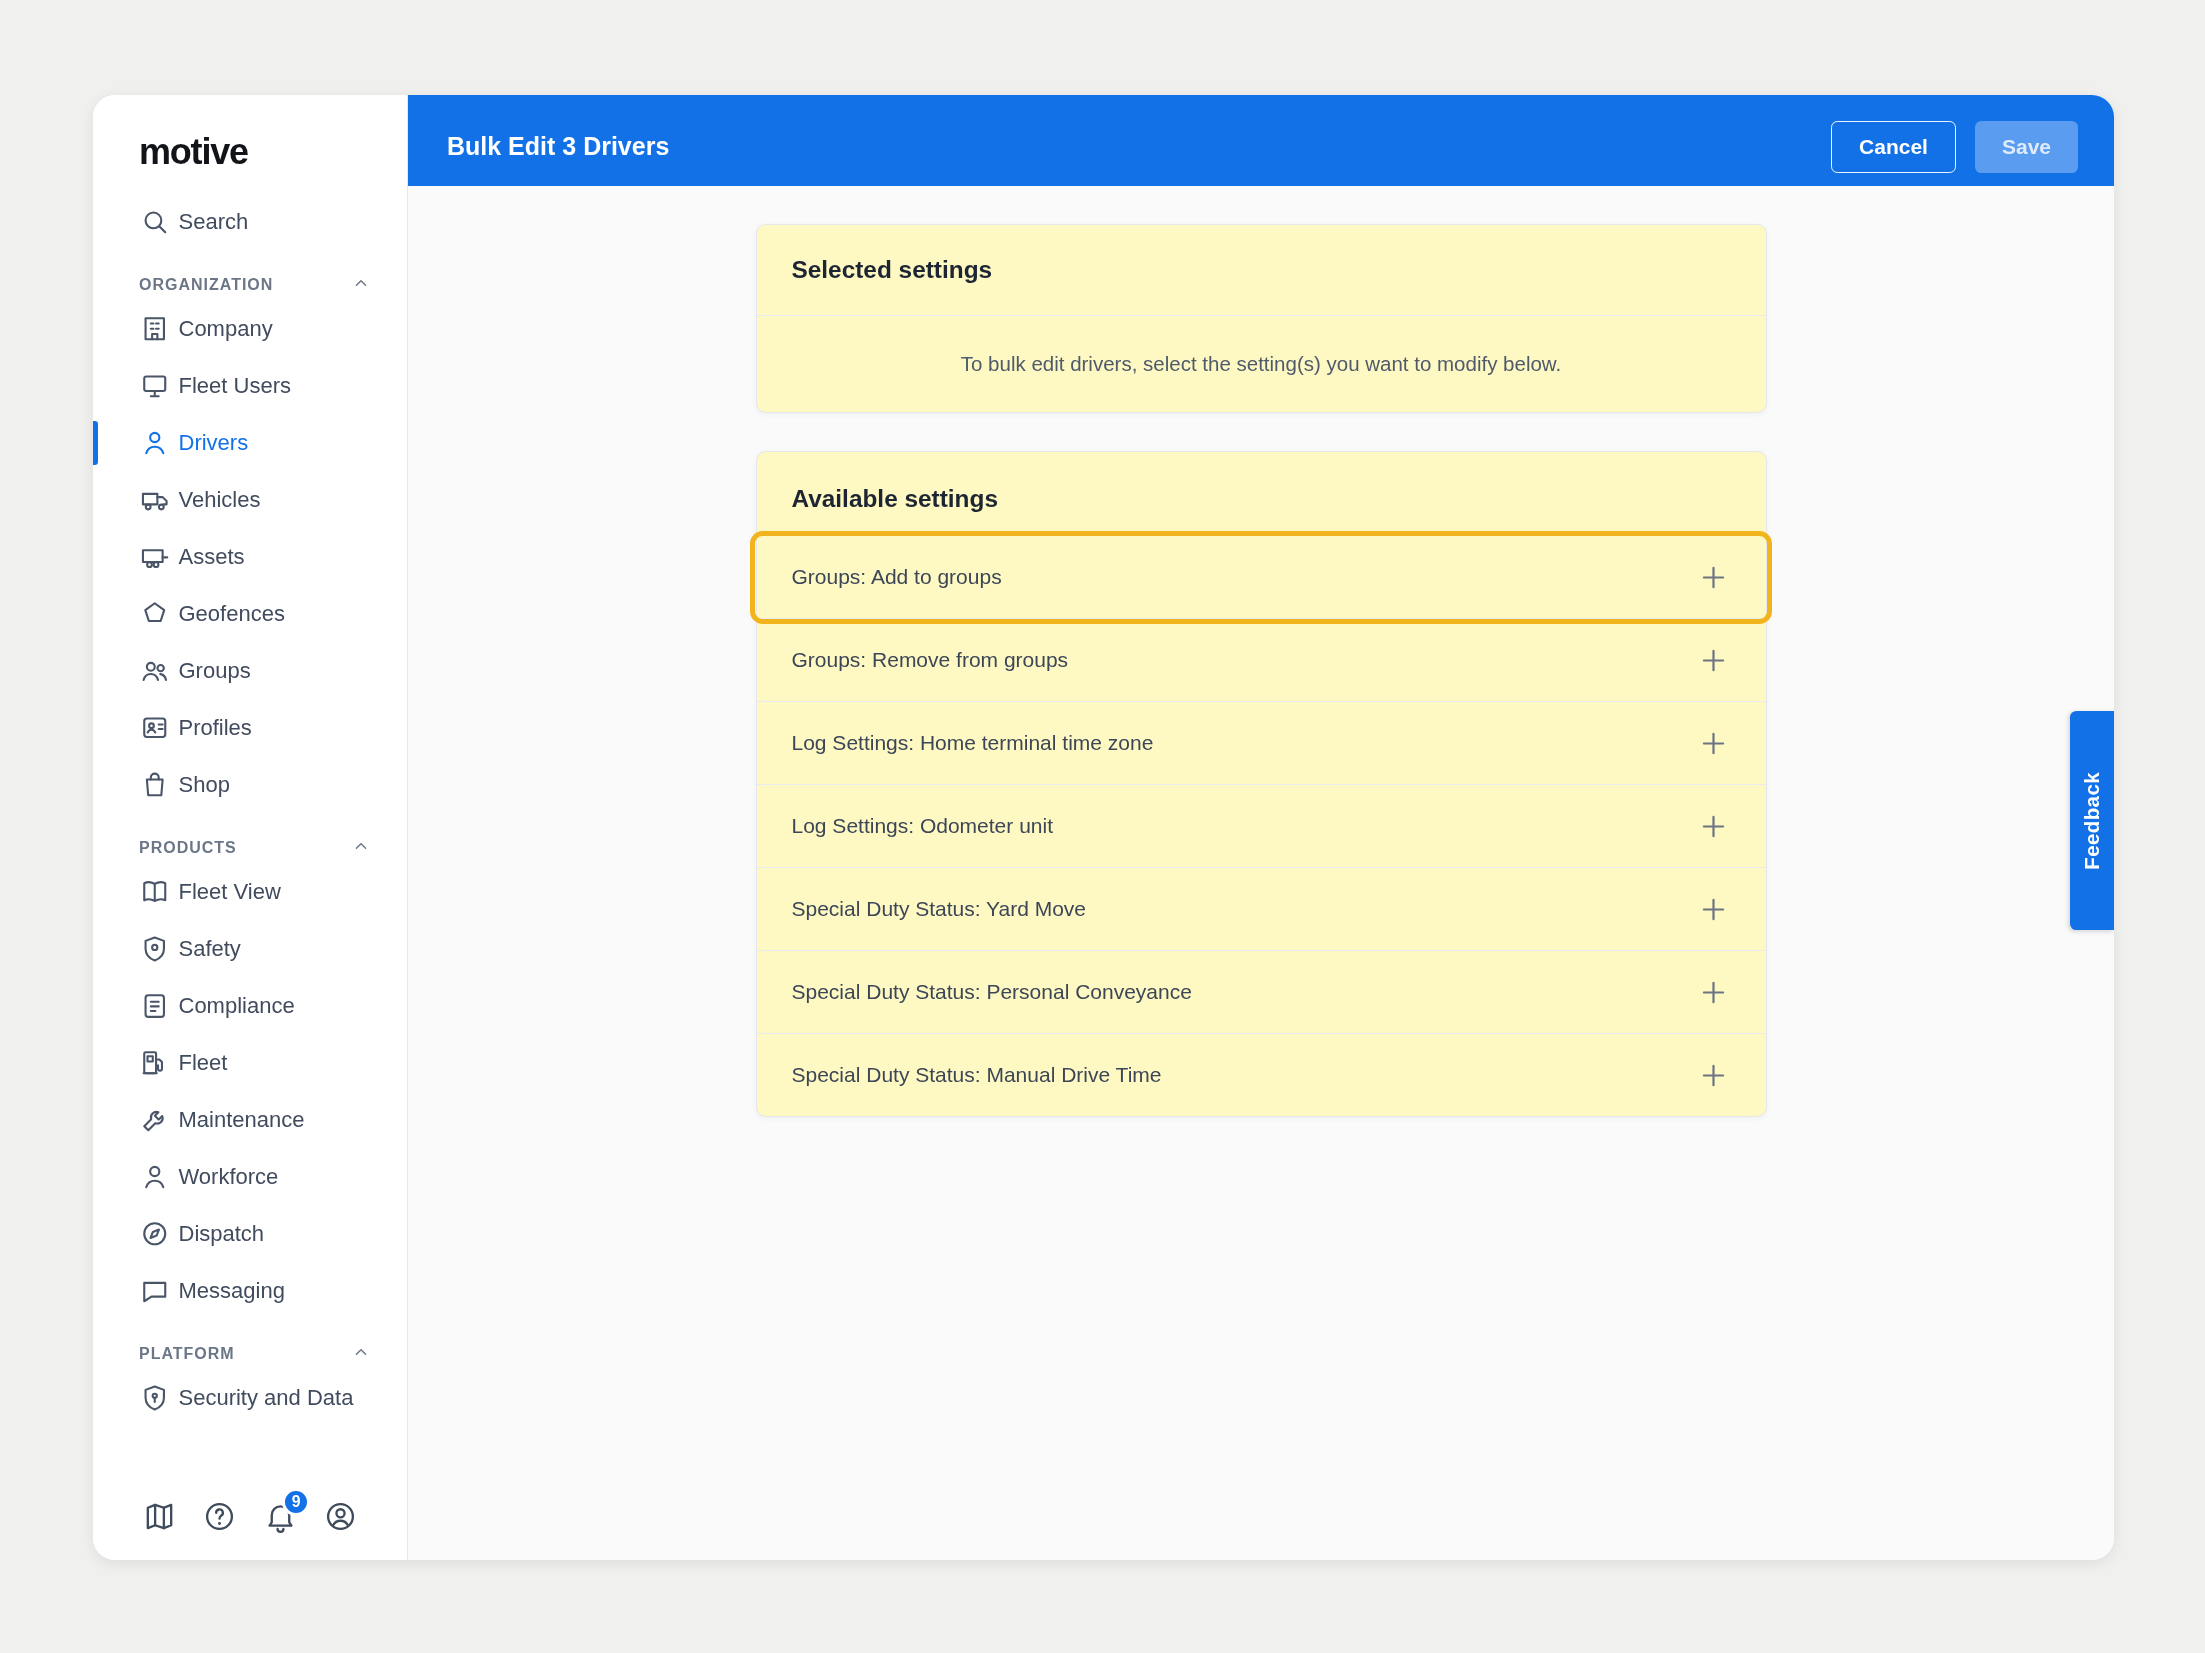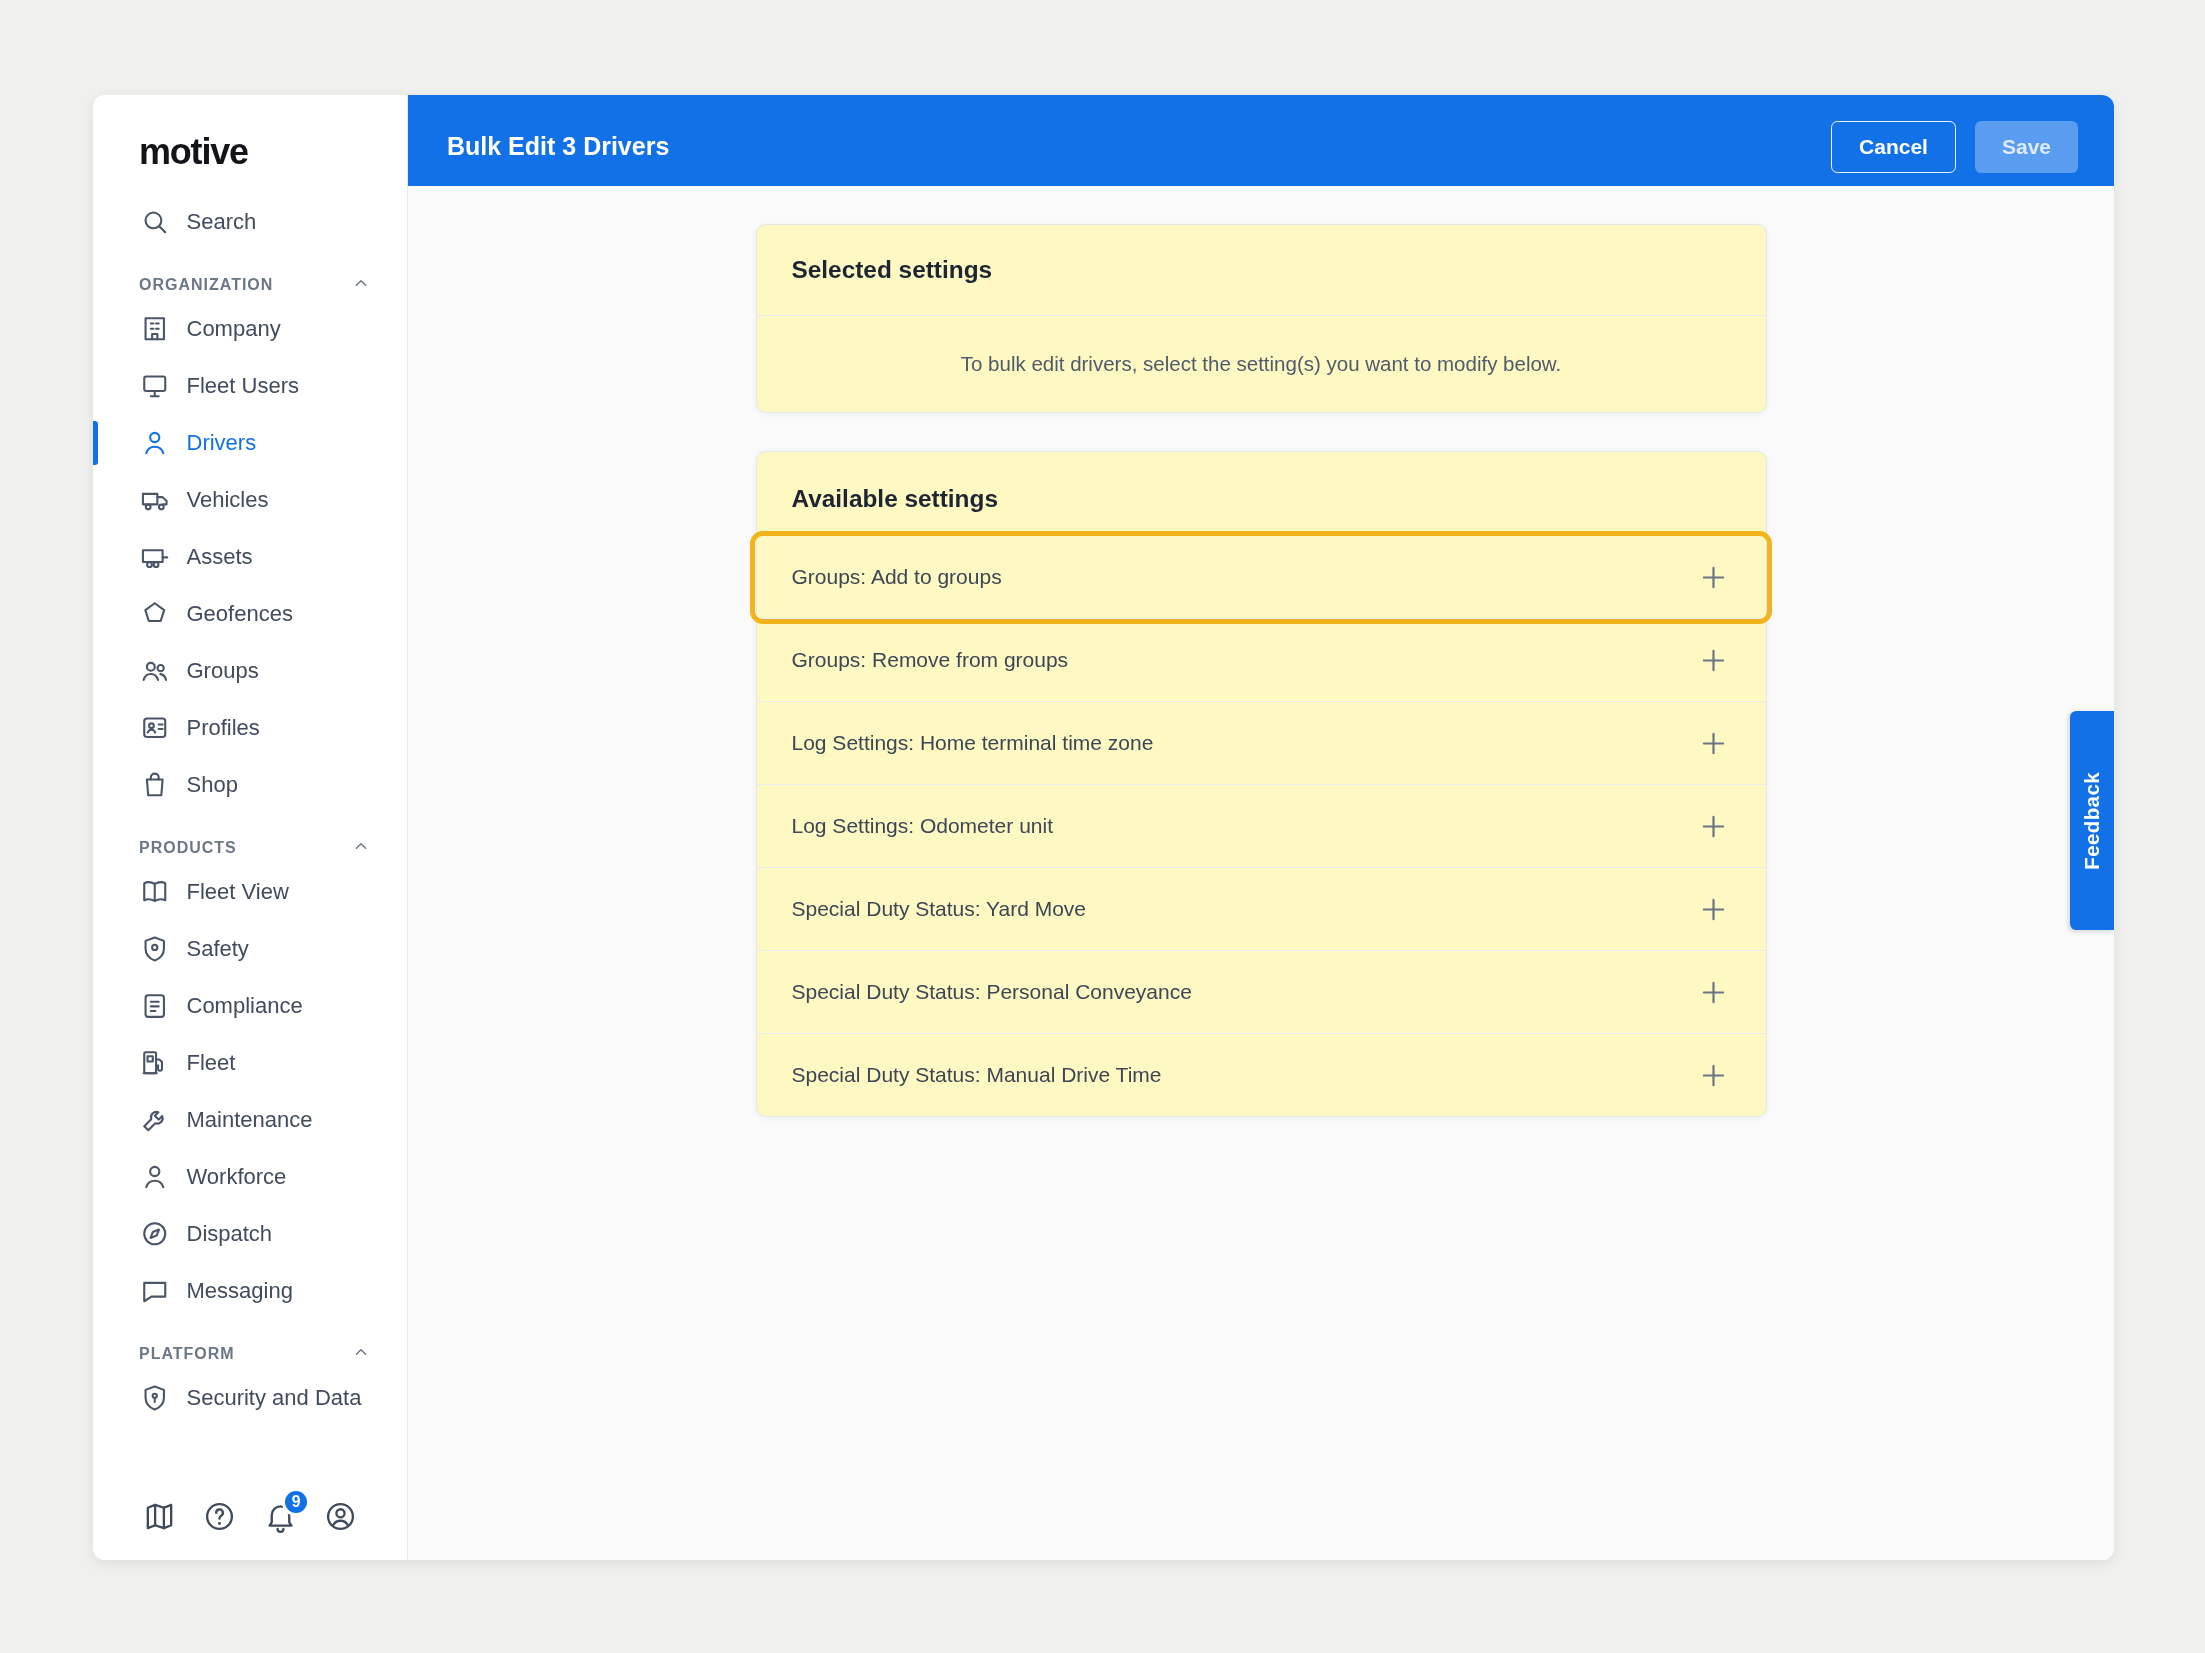--- a/index.html
+++ b/index.html
@@ -5,38 +5,38 @@
   * { box-sizing: border-box; margin: 0; padding: 0; }
   html,body { width:2205px; height:1654px; }
   body {
     background:#f0f0ee;
     font-family:"Liberation Sans", sans-serif;
     position:relative;
     overflow:hidden;
   }
   .window {
     position:absolute; left:93px; top:95px; width:2021px; height:1465px;
-    background:#ffffff; border-radius:12px;
+    background:#ffffff; border-radius:22px;
     box-shadow:0 3.2px 14px rgba(16,24,40,.08);
     display:flex; overflow:hidden;
   }
 
   
   .sidebar {
     width:315px; flex:none; background:#fff;
     border-right:1.6px solid #e7e9ee;
     display:flex; flex-direction:column; position:relative;
   }
   .logo {
     padding:36px 0 20.5px 46px; font-size:36px; font-weight:800;
     letter-spacing:-1.2px; color:#12141a;
   }
   .nav { flex:1; overflow:hidden; }
   .nav-item {
-    display:flex; align-items:center; gap:16px; height:57px;
+    display:flex; align-items:center; gap:8px; height:57px;
     padding-left:46px; font-size:22px; color:#414b5e; cursor:pointer;
     position:relative; white-space:nowrap;
   }
   .nav-item .icon { width:31.5px; height:31.5px; flex:none; color:#4a5568; }
   .nav-item.active { color:#1371e8; font-weight:500; }
   .nav-item.active .icon { color:#1371e8; }
   .nav-item.active::before {
     content:''; position:absolute; left:0; top:6.3px; bottom:6.3px; width:4.7px;
     background:#1371e8; border-radius:0 3.2px 3.2px 0;
   }

